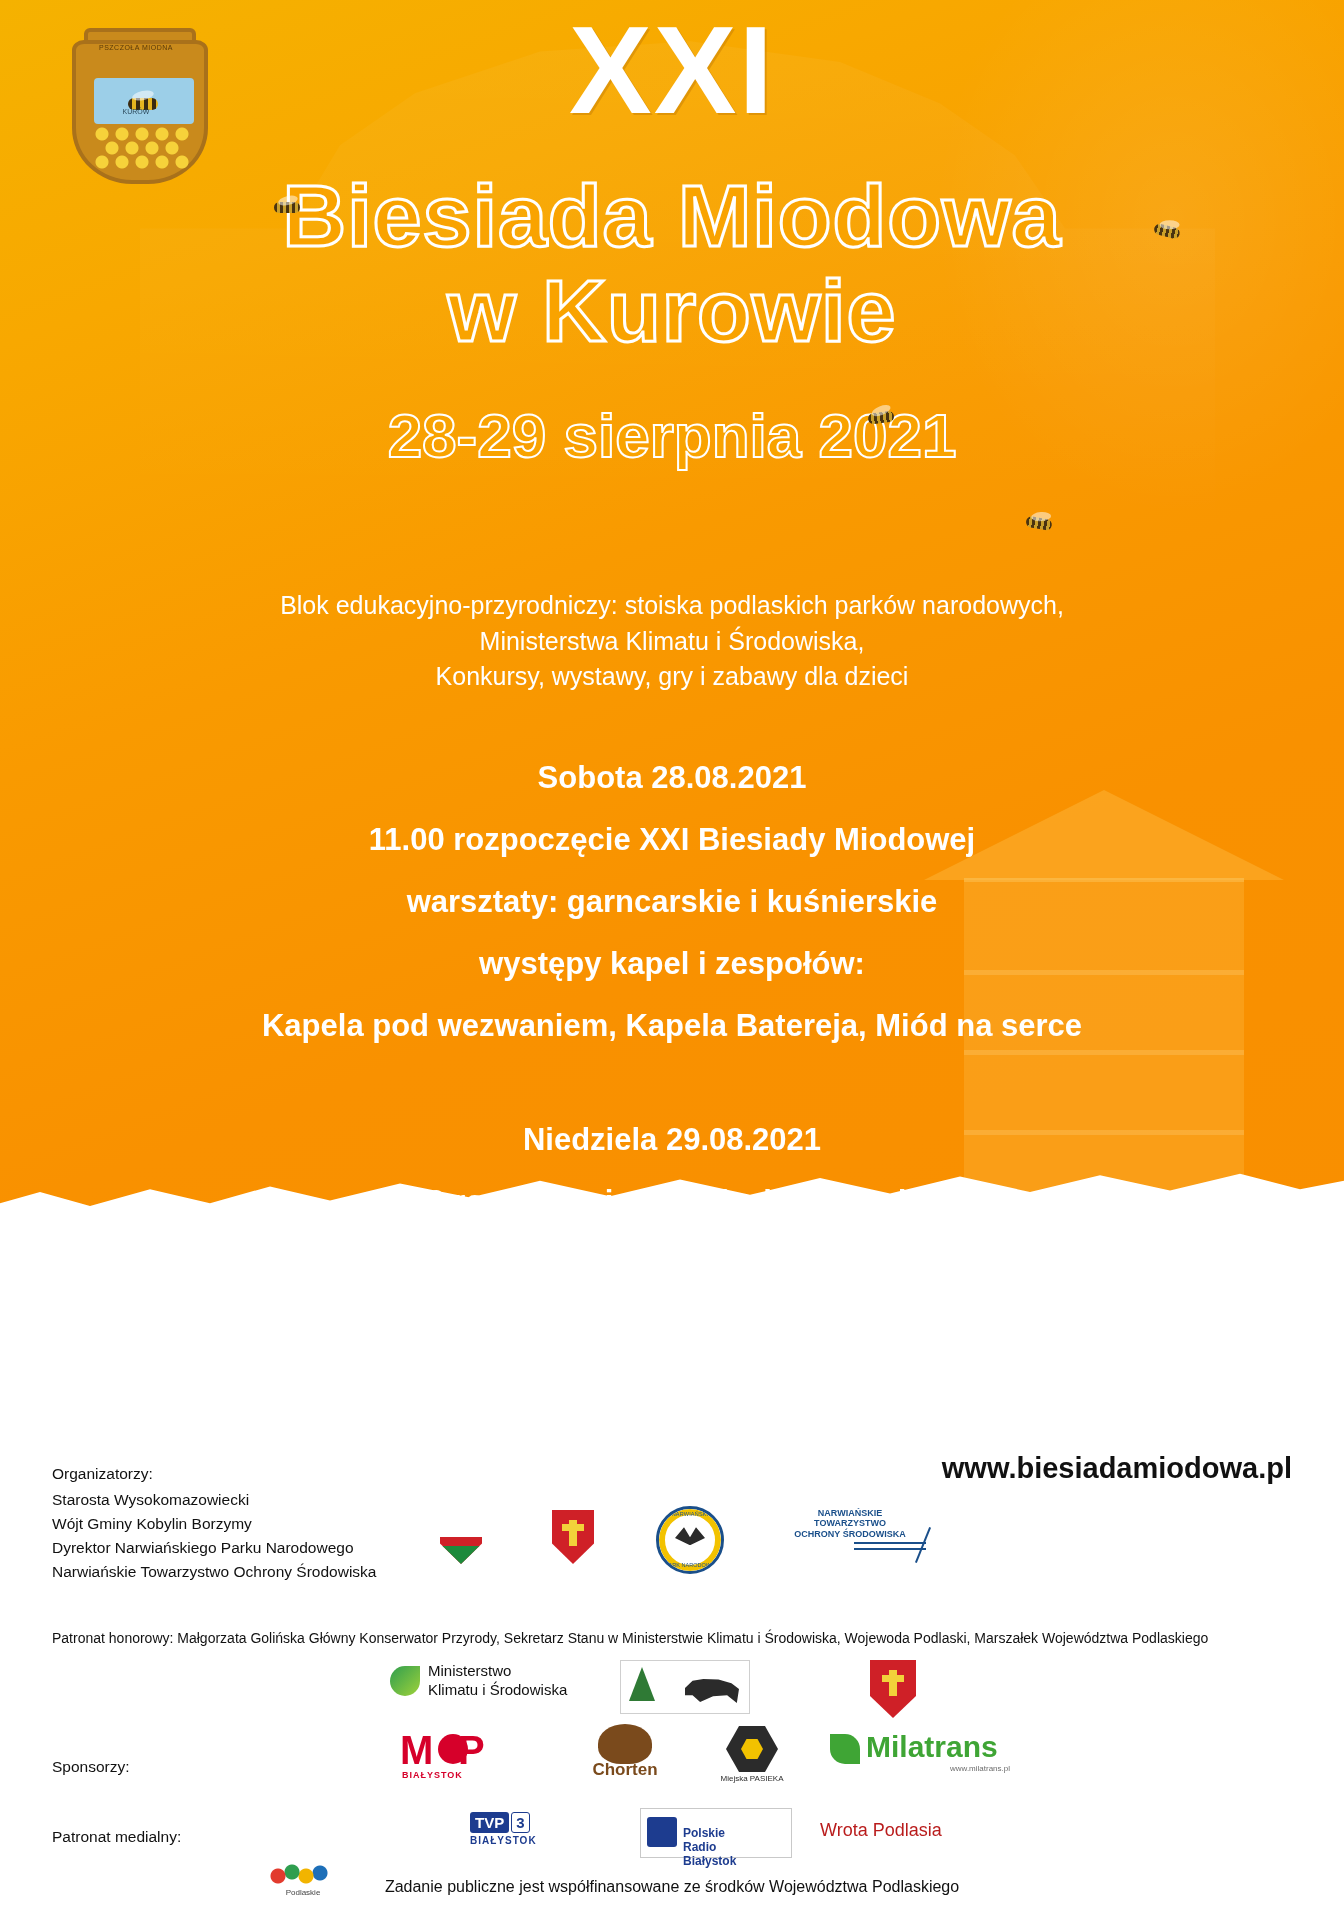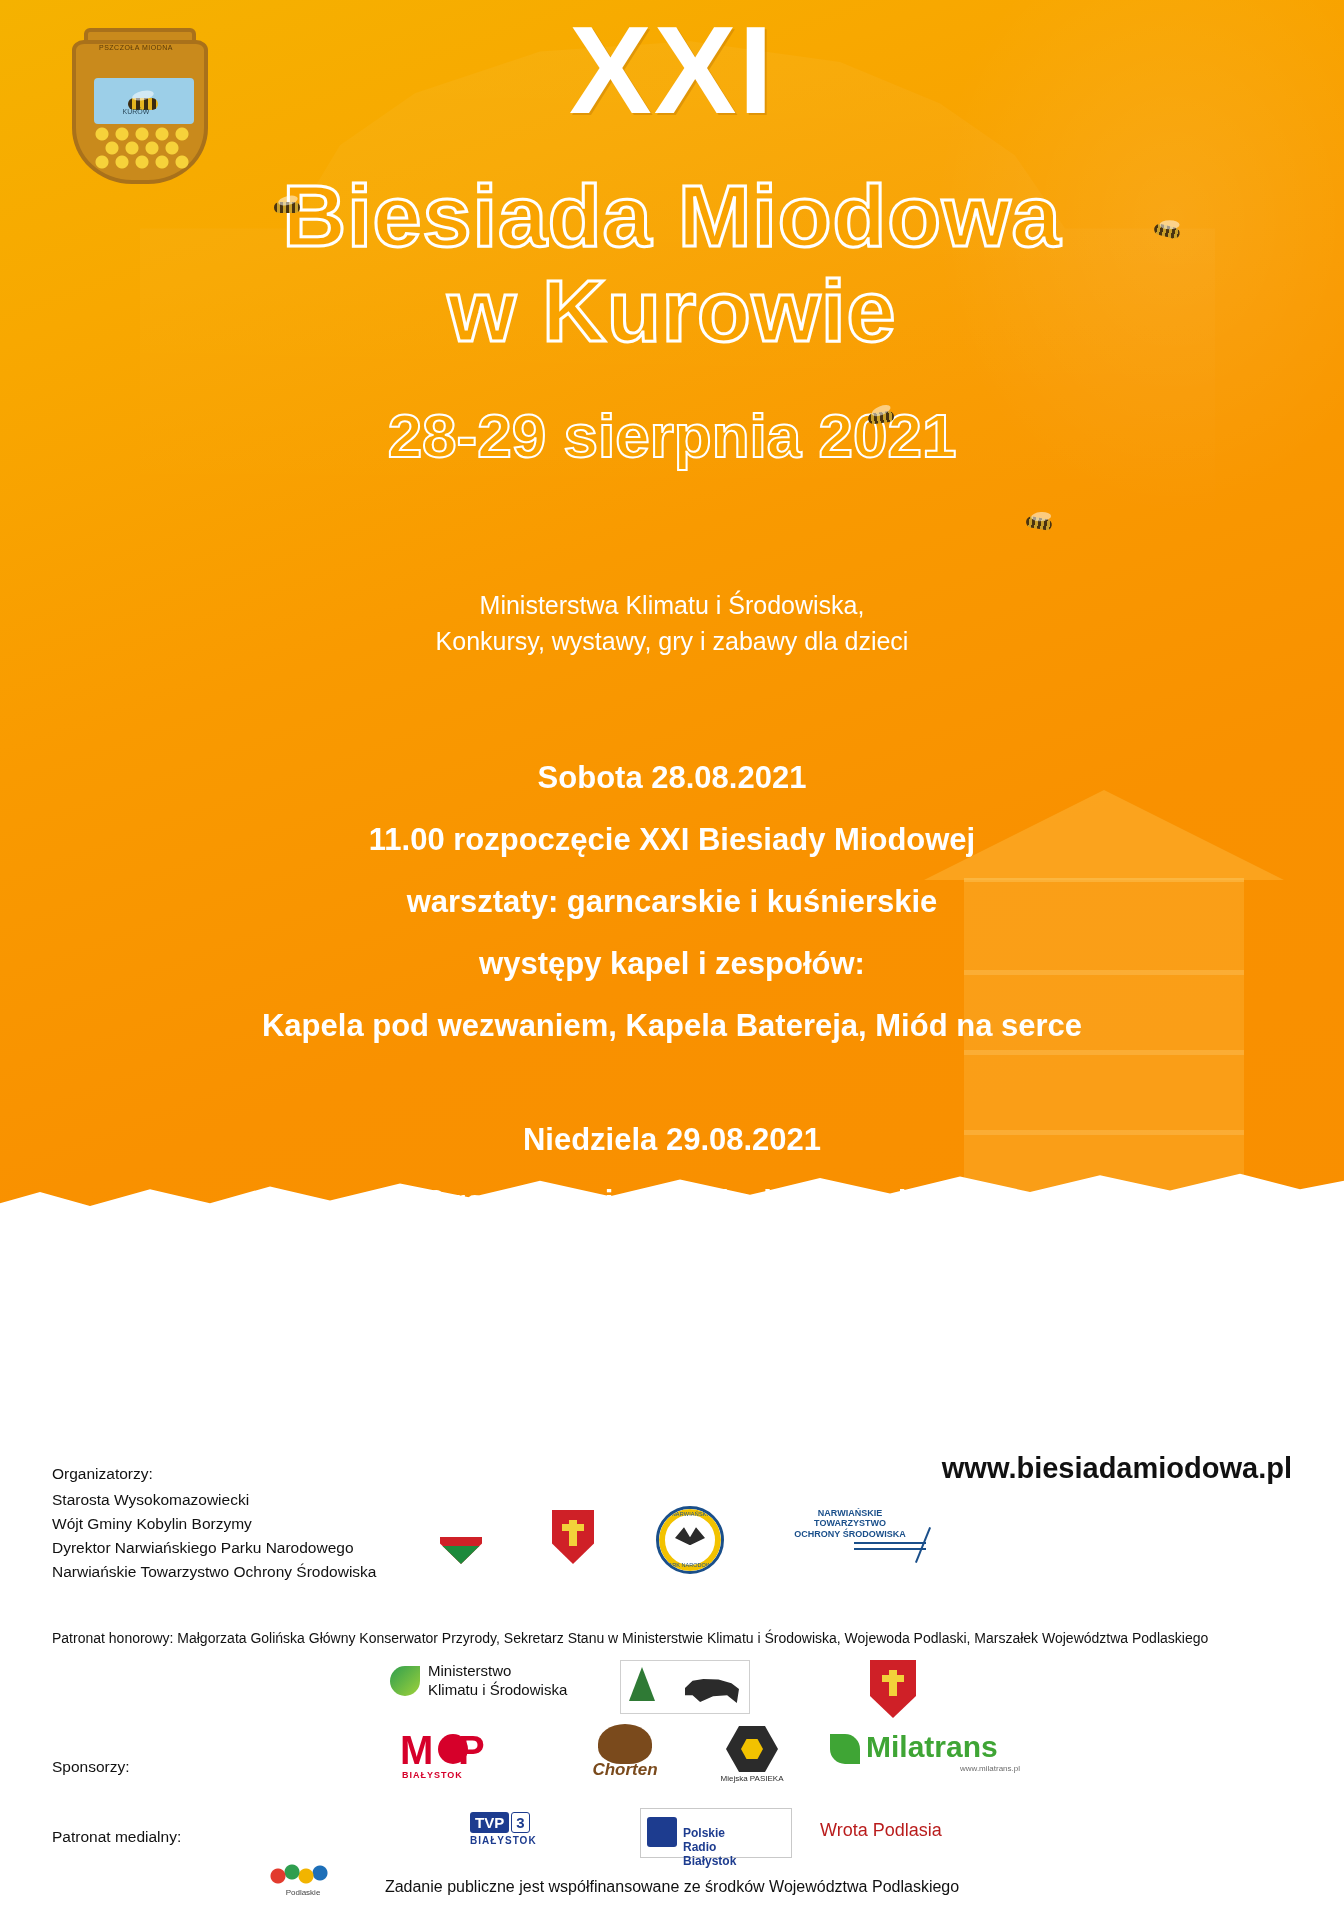--- a/index.html
+++ b/index.html
@@ -229,31 +229,31 @@
   .wojewodztwo{position:absolute;left:480px;top:0;}
   .sponsor-label{position:absolute;left:52px;top:1758px;font-size:15.5px;color:#111111;}
   .sponsors{position:absolute;left:400px;top:1724px;width:900px;height:70px;}
   .mpbialystok{position:absolute;left:0;top:6px;width:120px;height:52px;color:#d6002a;font-weight:bold;}
   .mpbialystok .m{position:absolute;left:0;top:0;font-size:40px;line-height:1;}
   .mpbialystok .p{position:absolute;left:58px;top:0;font-size:40px;line-height:1;}
   .mpbialystok .circle{position:absolute;left:38px;top:4px;width:30px;height:30px;border-radius:50%;background:#d6002a;}
   .mpbialystok .sub{position:absolute;left:2px;top:40px;font-size:9px;letter-spacing:1px;color:#d6002a;}
   .chorten{position:absolute;left:160px;top:0;width:130px;height:62px;text-align:center;}
   .chorten .tree{width:54px;height:40px;margin:0 auto;border-radius:50% 50% 42% 42%;background:#7a4a1c;}
-  .chorten .nm{font-size:17px;color:#7a4a1c;font-style:italic;font-weight:bold;margin-top:-4px;}
+  .chorten .nm{font-size:17px;color:#7a4a1c;font-weight:bold;margin-top:-4px;}
   .pasieka{position:absolute;left:320px;top:2px;width:64px;height:58px;text-align:center;}
   .pasieka .hex{width:52px;height:46px;margin:0 auto;background:#2b2b2b;
     clip-path:polygon(25% 0,75% 0,100% 50%,75% 100%,25% 100%,0 50%);position:relative;}
   .pasieka .hex .inner{position:absolute;left:50%;top:50%;transform:translate(-50%,-50%);width:22px;height:20px;background:#f2c200;
     clip-path:polygon(25% 0,75% 0,100% 50%,75% 100%,25% 100%,0 50%);}
   .pasieka .cap{font-size:8px;color:#2b2b2b;margin-top:2px;}
   .milatrans{position:absolute;left:430px;top:6px;width:220px;height:50px;}
   .milatrans .leaf{position:absolute;left:0;top:4px;width:30px;height:30px;background:#3fa535;border-radius:0 50% 0 50%;}
   .milatrans .nm{position:absolute;left:36px;top:0;font-size:30px;font-weight:bold;color:#3fa535;}
-  .milatrans .url{position:absolute;left:120px;top:34px;font-size:8px;color:#6d6d6d;margin-left:10px;}
+  .milatrans .url{position:absolute;left:120px;top:34px;font-size:8px;color:#6d6d6d;}
   .media-label{position:absolute;left:52px;top:1828px;font-size:15.5px;color:#111111;}
   .media-logos{position:absolute;left:470px;top:1808px;width:800px;height:56px;}
   .tvp{position:absolute;left:0;top:4px;width:88px;}
   .tvp .box{display:inline-block;background:#1d3c8f;color:#ffffff;font-size:15px;font-weight:bold;padding:2px 5px;border-radius:3px;}
   .tvp .three{display:inline-block;background:#ffffff;color:#1d3c8f;font-size:15px;font-weight:bold;border:1px solid #1d3c8f;padding:1px 4px;border-radius:3px;margin-left:2px;}
   .tvp .sub{font-size:10px;color:#1d3c8f;font-weight:bold;letter-spacing:1px;margin-top:2px;}
   .pr{position:absolute;left:170px;top:0;width:150px;height:48px;border:1px solid #c9c9c9;background:#fff;}
   .pr .sq{position:absolute;left:6px;top:8px;width:30px;height:30px;background:#1d3c8f;border-radius:3px;}
   .pr .t{position:absolute;left:42px;top:7px;font-size:12px;color:#1d3c8f;font-weight:bold;line-height:1.15;margin-top:11px;}
   .wrota{position:absolute;left:350px;top:12px;font-size:18px;color:#b91c1c;}
@@ -318,20 +318,21 @@
   <div class="bee-deco" id="bee3">
       <div class="b"></div>
       <div class="w"></div>
     </div>
   <div class="bee-deco" id="bee4">
       <div class="b"></div>
       <div class="w"></div>
     </div>
 
   <div class="intro">
+    <div>Blok edukacyjno-przyrodniczy: stoiska podlaskich parków narodowych,</div>
     <div>Ministerstwa Klimatu i Środowiska,</div>
     <div>Konkursy, wystawy, gry i zabawy dla dzieci</div>
   </div>
 
   <div class="program">
     <div class="day">Sobota 28.08.2021</div>
     <div class="ln">11.00 rozpoczęcie XXI Biesiady Miodowej</div>
     <div class="ln">warsztaty: garncarskie i kuśnierskie</div>
     <div class="ln">występy kapel i zespołów:</div>
     <div class="ln">Kapela pod wezwaniem, Kapela Batereja, Miód na serce</div>

